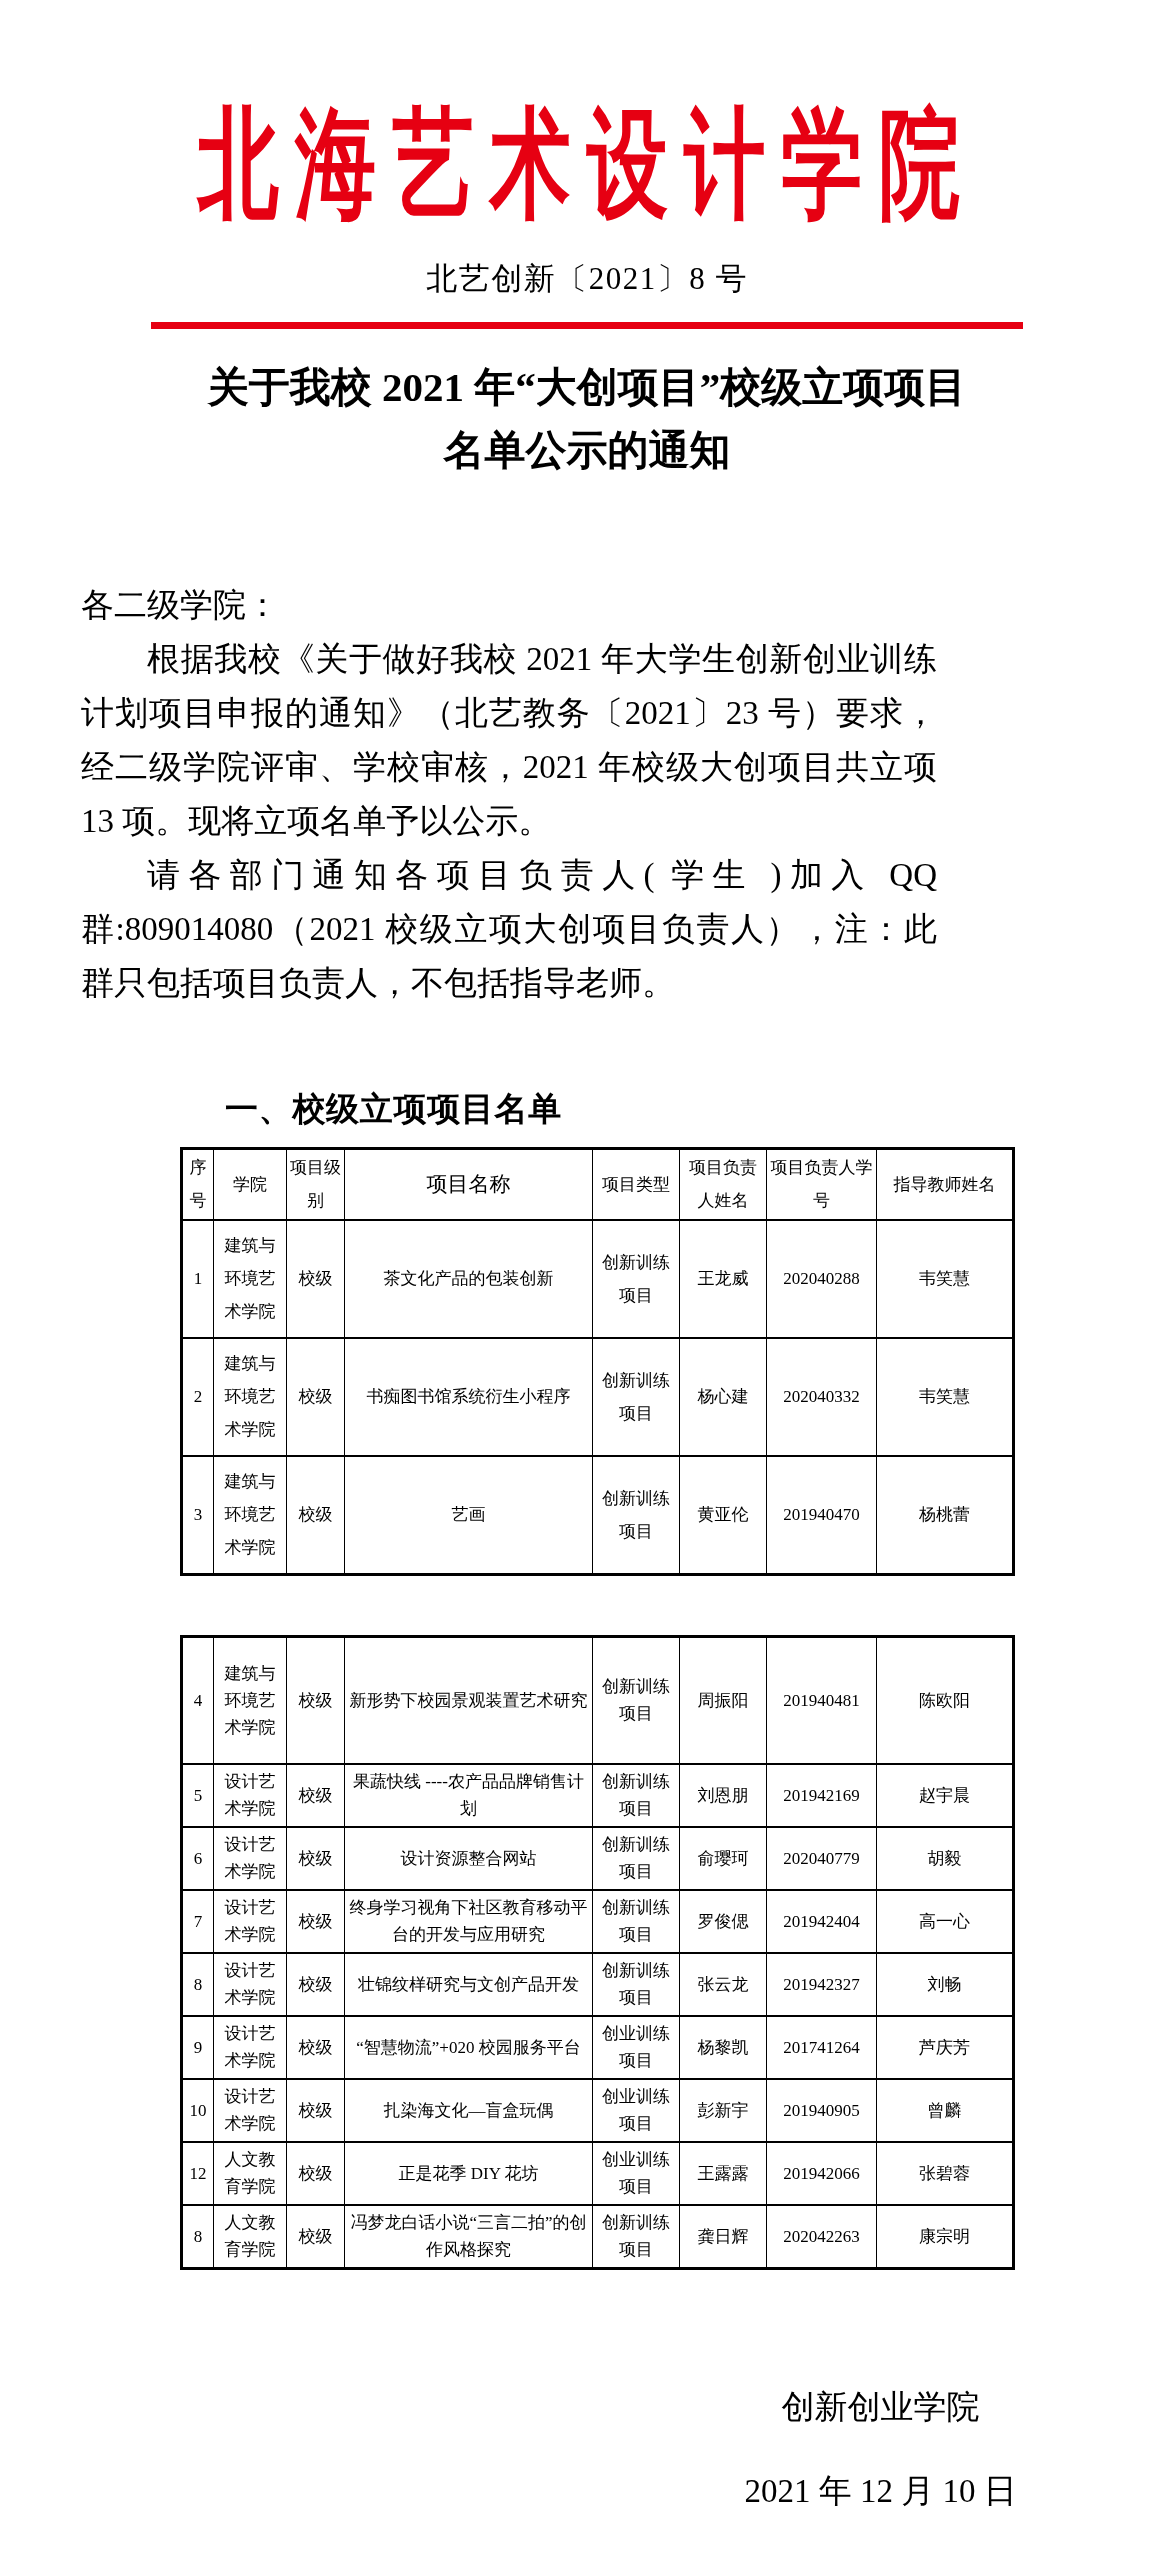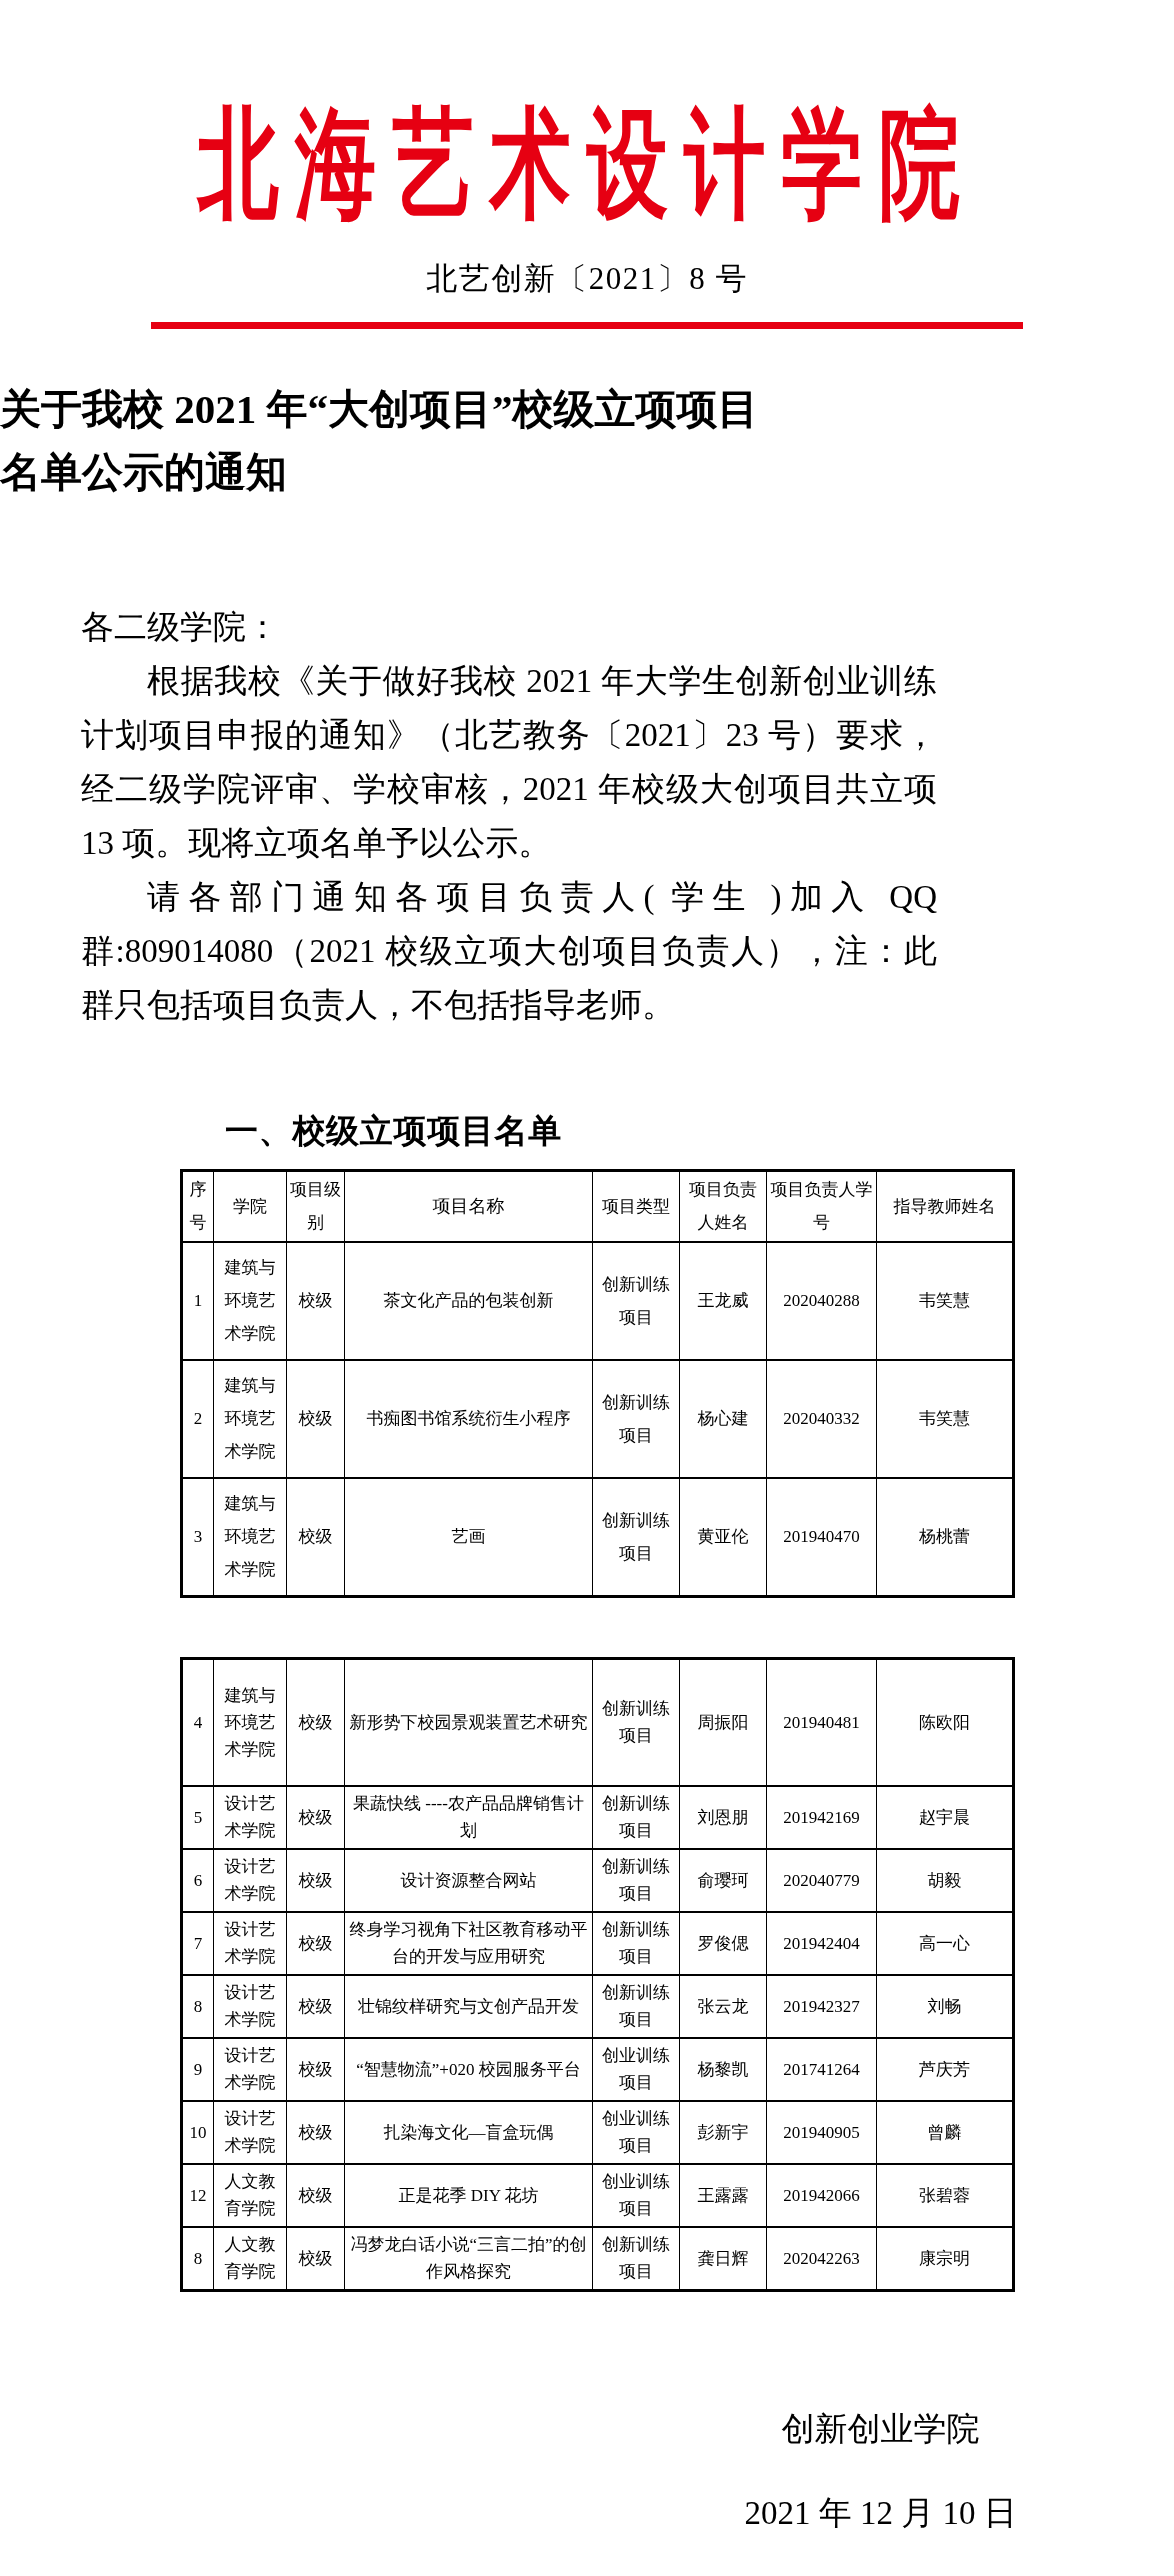--- a/index.html
+++ b/index.html
@@ -7,21 +7,21 @@
   .page{position:relative;width:1174px;height:2576px;margin:0 auto;background:#fff;overflow:hidden;}
 
   
   .letterhead{padding-top:95px;text-align:center;}
   .org-name{height:141px;line-height:141px;font-size:81px;font-weight:bold;letter-spacing:16.3px;white-space:nowrap;}
   .org-name .stretch{display:inline-block;transform:scaleY(1.48);transform-origin:center;}
   .doc-number{margin-top:22px;font-size:31px;letter-spacing:1.5px;}
   .red-line{margin:22px auto 0 auto;width:872px;height:6.7px;}
 
   
-  .doc-title{margin-top:49px;text-align:left;font-size:41px;font-weight:bold;line-height:1.55;}
+  .doc-title{margin-top:27px;text-align:center;font-size:41px;font-weight:bold;line-height:1.55;}
 
   
   .body-text{width:856px;margin:95px 0 0 81px;font-size:33px;line-height:54px;text-align:justify;}
   .body-text p{margin:0;}
   .body-text p.indent{text-indent:2em;}
 
   
   .section-heading{margin:77px 0 15px 225px;font-size:33px;font-weight:bold;letter-spacing:0.7px;}
 
   
@@ -30,21 +30,21 @@
     border-left:1.5px solid #000;border-right:1.5px solid #000;
     border-top:2.2px solid #000;border-bottom:2.2px solid #000;
     text-align:center;vertical-align:middle;
     font-size:17px;font-weight:normal;padding:1.5px 3px;
     overflow:hidden;word-break:break-all;
   }
   #table1 th{height:65px;line-height:33px;}
   #table1 td{height:113px;line-height:33px;}
   #table2 td{height:58px;line-height:27px;}
   #table2 tr.tall td{height:122px;}
-  td.c3,#table1 th:nth-child(4){font-size:18px;}
+  td.c3,#table1 th:nth-child(4){font-size:21px;}
   .page-gap{height:59px;}
 
   
   .doc-footer{width:311px;margin:115px 138px 0 auto;text-align:center;font-size:33px;}
   .doc-footer .sig-date{margin-top:39px;white-space:nowrap;}
 </style>
 </head>
 <body>
 
 <div class="page">

